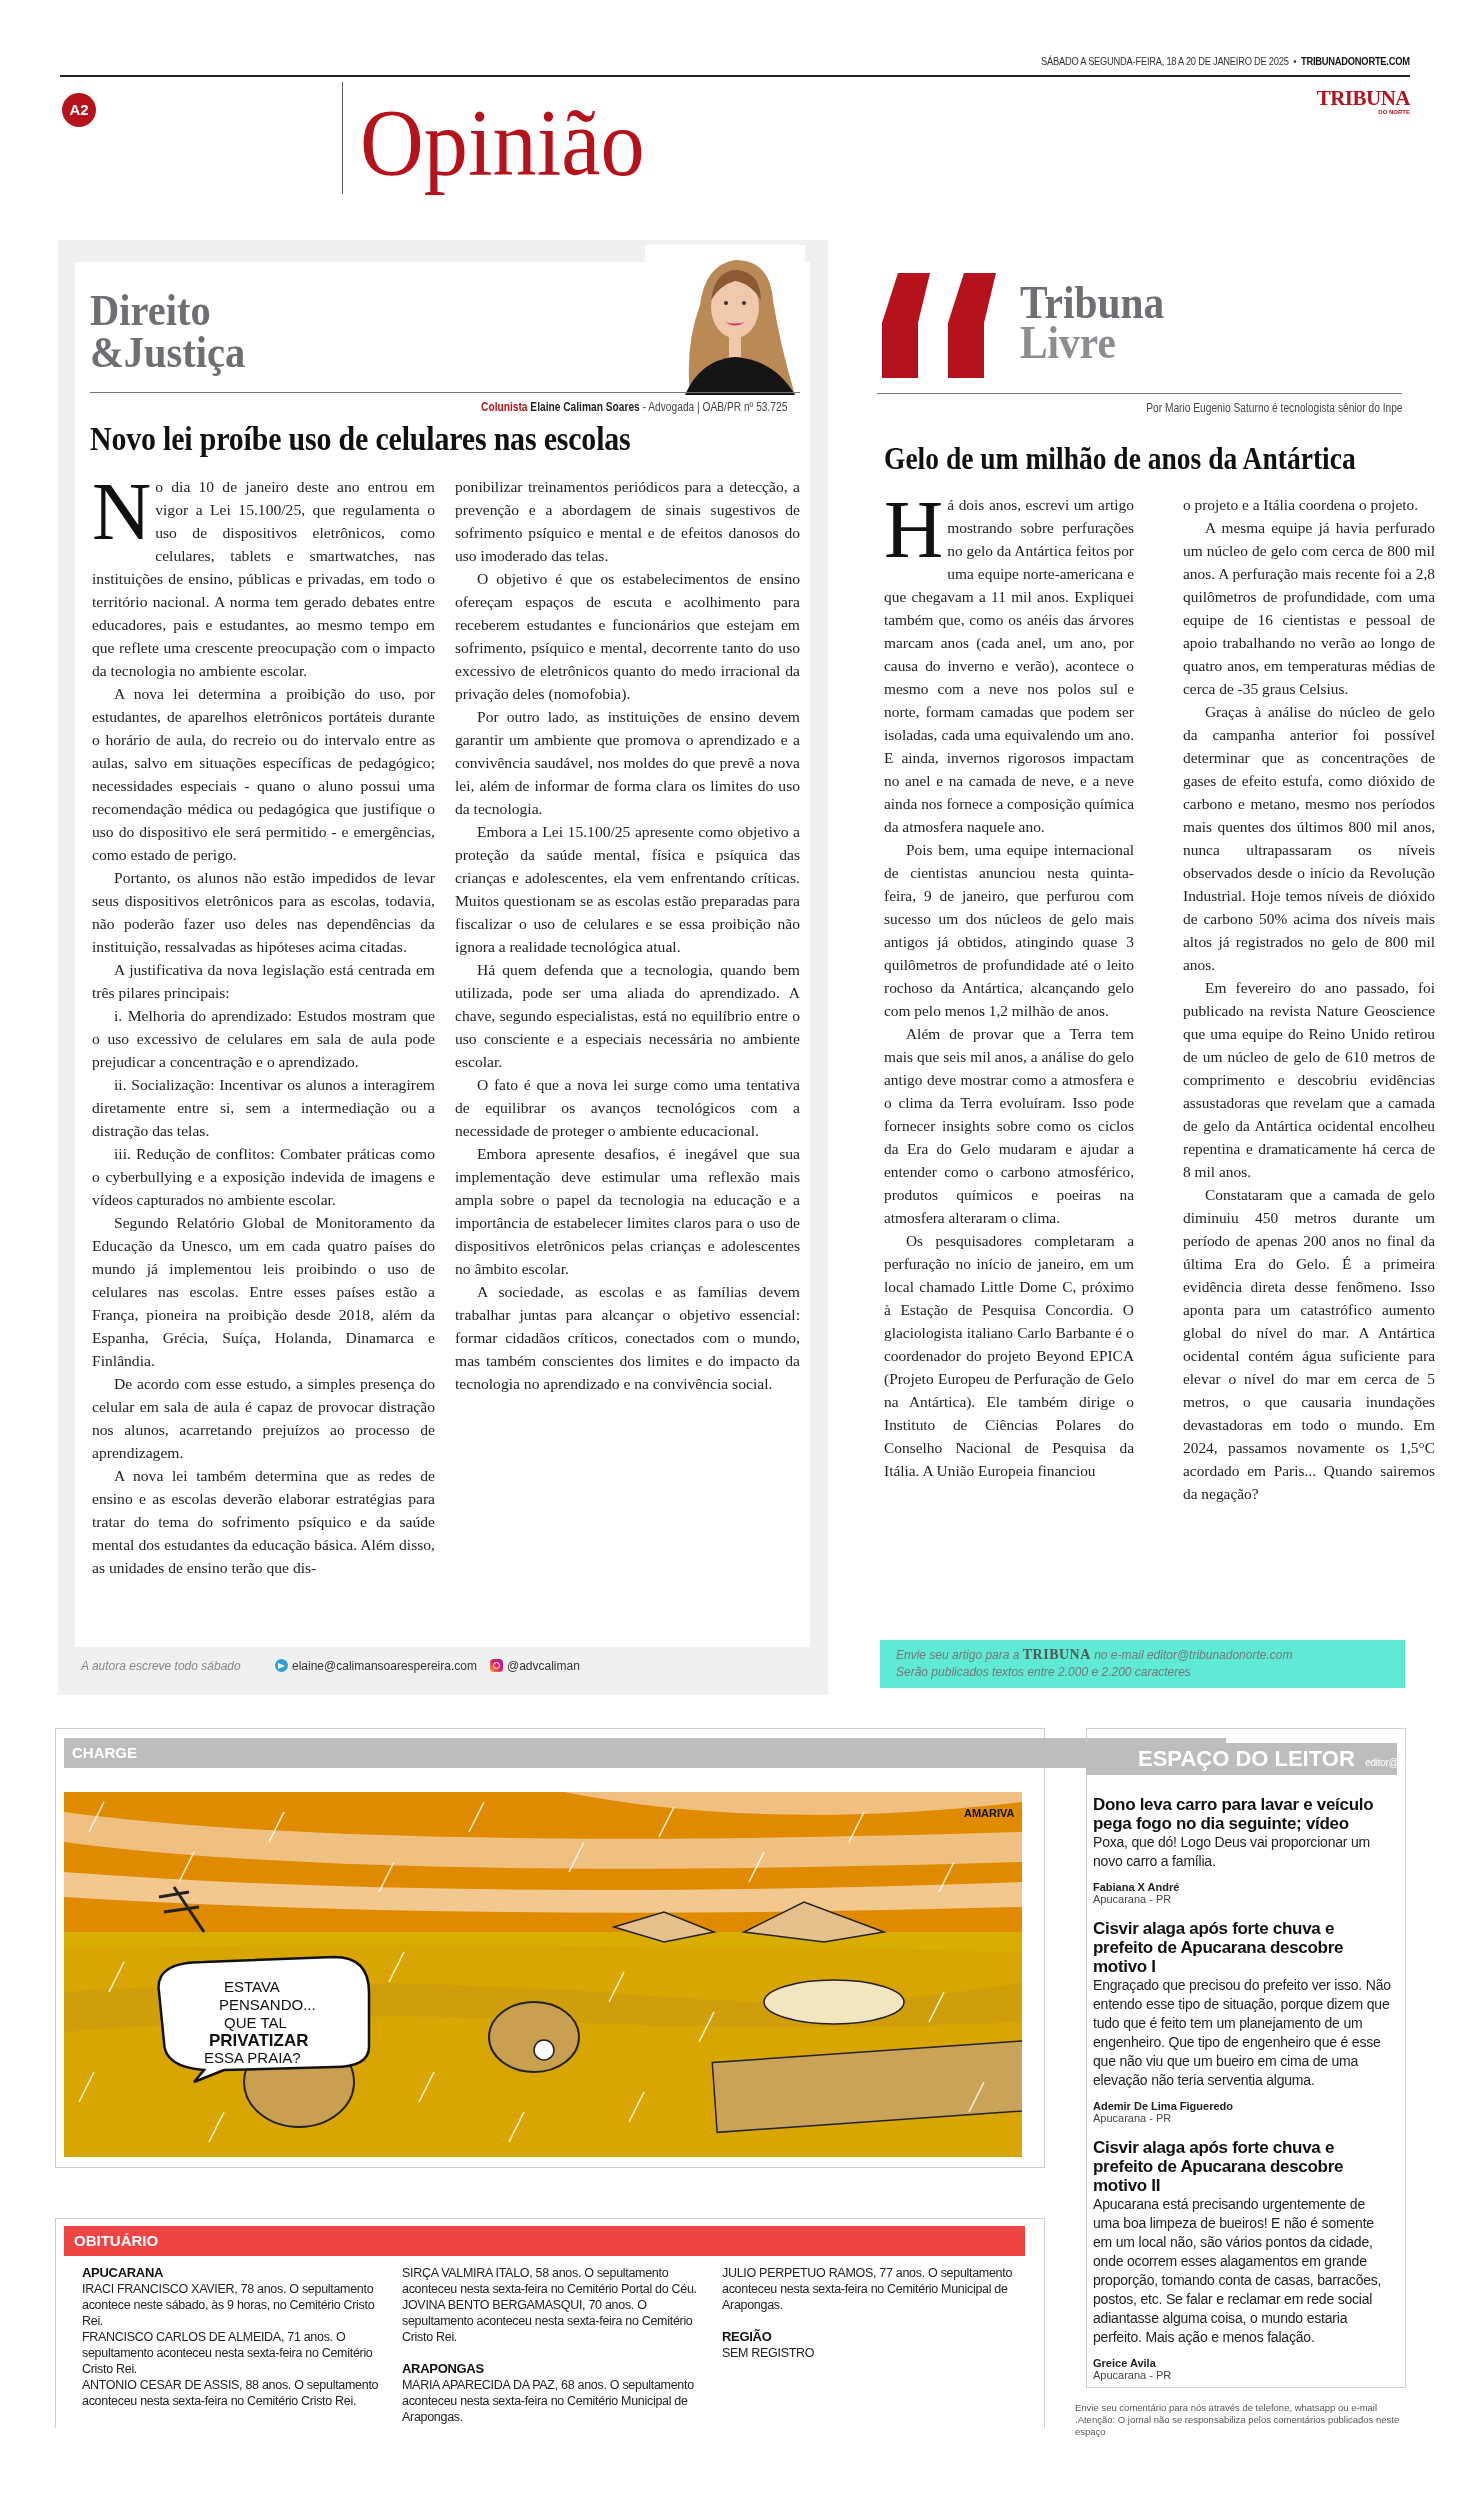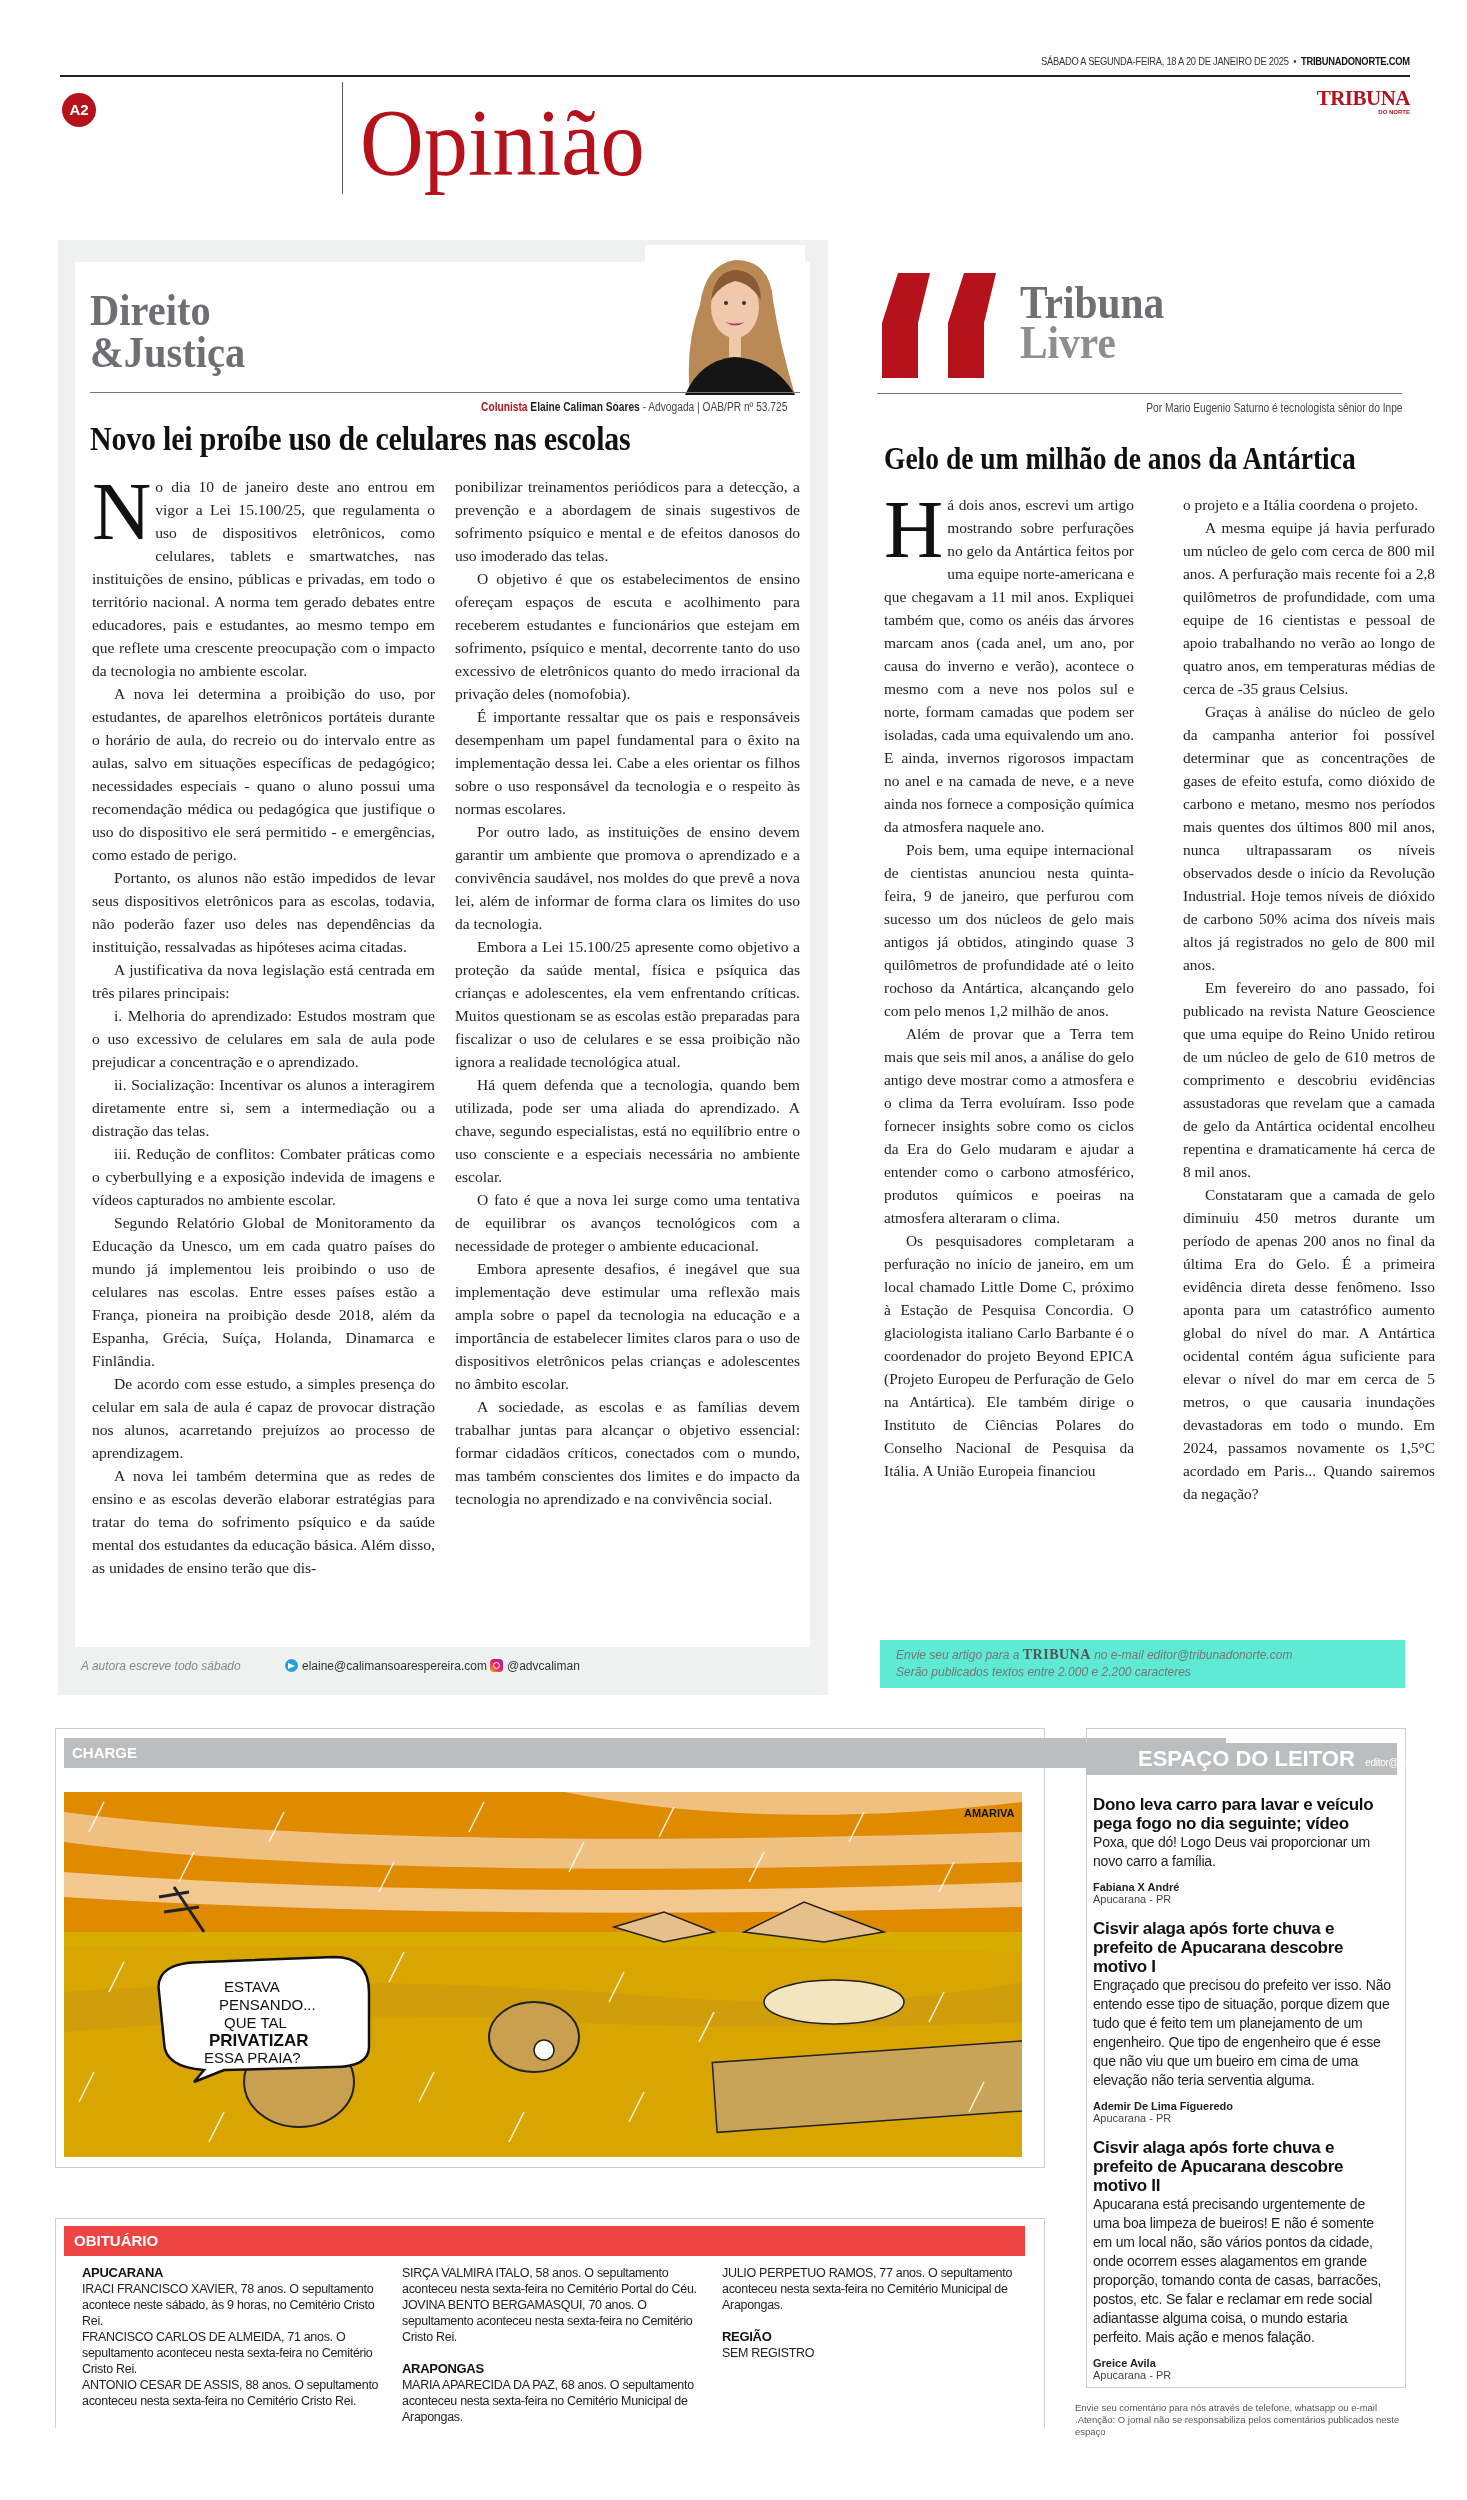--- a/index.html
+++ b/index.html
@@ -29,21 +29,21 @@
 
   .body-col { font-size: 15.6px; line-height: 23px; text-align: justify; color: #222; hyphens: auto; }
   .body-col p { text-indent: 22px; }
   .body-col p.first { text-indent: 0; }
   .dropcap { float: left; font-size: 82px; line-height: 66px; margin: 4px 4px 0 0; font-family: "Liberation Serif", serif; color: #111; }
   #dj-col1 { left: 92px; top: 475px; width: 343px; height: 1135px; overflow: hidden; }
   #dj-col2 { left: 455px; top: 475px; width: 345px; height: 1135px; overflow: hidden; }
 
   #dj-footer { left: 75px; top: 1652px; width: 735px; height: 30px; font-family: "Liberation Sans", sans-serif; font-size: 12px; color: #666; }
   #dj-footer .note { position: absolute; left: 6px; top: 7px; font-style: italic; color: #888; }
-  #dj-footer .email { position: absolute; left: 200px; top: 7px; color: #333; margin-left: 10px; }
+  #dj-footer .email { position: absolute; left: 200px; top: 7px; color: #333; }
   #dj-footer .insta { position: absolute; left: 415px; top: 7px; color: #333; }
   .ico-tg { display: inline-block; width: 13px; height: 13px; border-radius: 50%; background: #2aa0d9; vertical-align: -2px; margin-right: 4px; position: relative; }
   .ico-tg::after { content: ""; position: absolute; left: 3px; top: 4px; border-left: 7px solid #fff; border-top: 3px solid transparent; border-bottom: 3px solid transparent; }
   .ico-ig { display: inline-block; width: 13px; height: 13px; border-radius: 4px; background: linear-gradient(45deg,#f9a825,#e91e63,#8e24aa); vertical-align: -2px; margin-right: 4px; position: relative; }
   .ico-ig::after { content: ""; position: absolute; left: 3px; top: 3px; width: 5px; height: 5px; border: 1.5px solid #fff; border-radius: 50%; }
 
   
   #tl-quote { left: 880px; top: 273px; width: 120px; height: 105px; }
   #tl-title { left: 1020px; top: 283px; font-size: 46px; line-height: 40px; font-weight: bold; transform: scaleX(0.9); transform-origin: left top; }
   #tl-title .t1 { color: #6f6f73; }
@@ -130,21 +130,20 @@
   <p>i. Melhoria do aprendizado: Estudos mostram que o uso excessivo de celulares em sala de aula pode prejudicar a concentração e o aprendizado.</p>
   <p>ii. Socialização: Incentivar os alunos a interagirem diretamente entre si, sem a intermediação ou a distração das telas.</p>
   <p>iii. Redução de conflitos: Combater práticas como o cyberbullying e a exposição indevida de imagens e vídeos capturados no ambiente escolar.</p>
   <p>Segundo Relatório Global de Monitoramento da Educação da Unesco, um em cada quatro países do mundo já implementou leis proibindo o uso de celulares nas escolas. Entre esses países estão a França, pioneira na proibição desde 2018, além da Espanha, Grécia, Suíça, Holanda, Dinamarca e Finlândia.</p>
   <p>De acordo com esse estudo, a simples presença do celular em sala de aula é capaz de provocar distração nos alunos, acarretando prejuízos ao processo de aprendizagem.</p>
   <p>A nova lei também determina que as redes de ensino e as escolas deverão elaborar estratégias para tratar do tema do sofrimento psíquico e da saúde mental dos estudantes da educação básica. Além disso, as unidades de ensino terão que dis-</p>
 </div>
 <div class="abs body-col" id="dj-col2">
   <p class="first">ponibilizar treinamentos periódicos para a detecção, a prevenção e a abordagem de sinais sugestivos de sofrimento psíquico e mental e de efeitos danosos do uso imoderado das telas.</p>
   <p>O objetivo é que os estabelecimentos de ensino ofereçam espaços de escuta e acolhimento para receberem estudantes e funcionários que estejam em sofrimento, psíquico e mental, decorrente tanto do uso excessivo de eletrônicos quanto do medo irracional da privação deles (nomofobia).</p>
-  <p>É importante ressaltar que os pais e responsáveis desempenham um papel fundamental para o êxito na implementação dessa lei. Cabe a eles orientar os filhos sobre o uso responsável da tecnologia e o respeito às normas escolares.</p>
   <p>Por outro lado, as instituições de ensino devem garantir um ambiente que promova o aprendizado e a convivência saudável, nos moldes do que prevê a nova lei, além de informar de forma clara os limites do uso da tecnologia.</p>
   <p>Embora a Lei 15.100/25 apresente como objetivo a proteção da saúde mental, física e psíquica das crianças e adolescentes, ela vem enfrentando críticas. Muitos questionam se as escolas estão preparadas para fiscalizar o uso de celulares e se essa proibição não ignora a realidade tecnológica atual.</p>
   <p>Há quem defenda que a tecnologia, quando bem utilizada, pode ser uma aliada do aprendizado. A chave, segundo especialistas, está no equilíbrio entre o uso consciente e a especiais necessária no ambiente escolar.</p>
   <p>O fato é que a nova lei surge como uma tentativa de equilibrar os avanços tecnológicos com a necessidade de proteger o ambiente educacional.</p>
   <p>Embora apresente desafios, é inegável que sua implementação deve estimular uma reflexão mais ampla sobre o papel da tecnologia na educação e a importância de estabelecer limites claros para o uso de dispositivos eletrônicos pelas crianças e adolescentes no âmbito escolar.</p>
   <p>A sociedade, as escolas e as famílias devem trabalhar juntas para alcançar o objetivo essencial: formar cidadãos críticos, conectados com o mundo, mas também conscientes dos limites e do impacto da tecnologia no aprendizado e na convivência social.</p>
 </div>
 
 <div class="abs" id="dj-footer">
   <span class="note">A autora escreve todo sábado</span>

